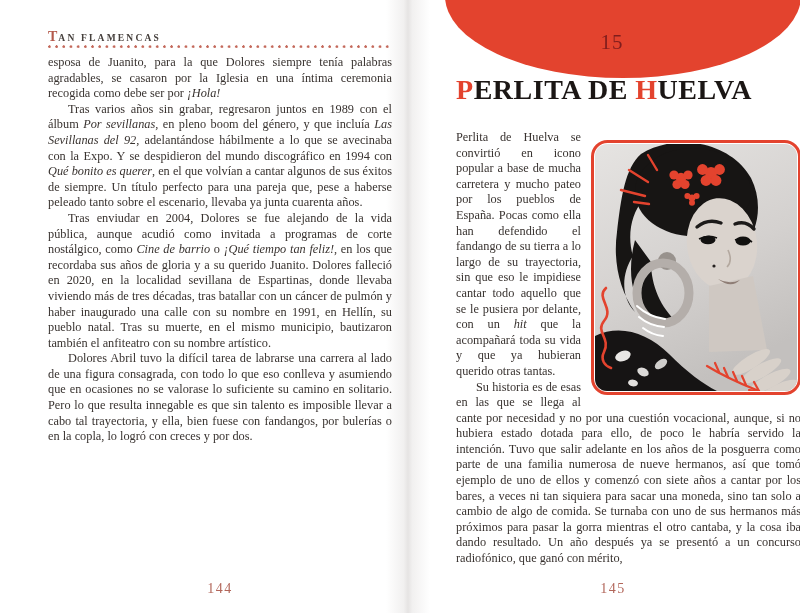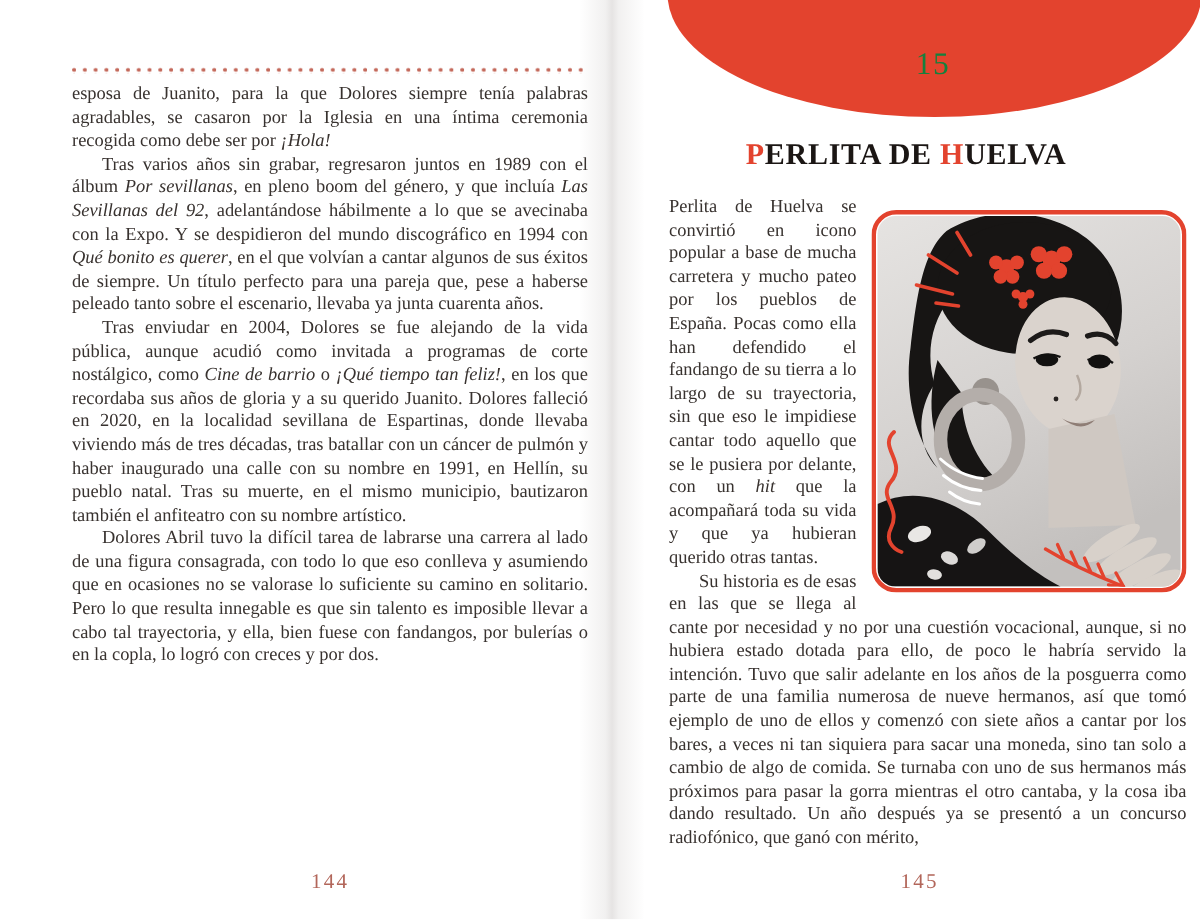--- a/index.html
+++ b/index.html
@@ -46,46 +46,49 @@
   }
   .pn-left{left:48px;width:344px;}
   .pn-right{left:27px;width:356px;}
 
   
   .chapter-circle{
     position:absolute;left:37px;top:-86px;width:356px;height:164px;
     background:var(--red);border-radius:50%;
   }
   .chapter-number{
-    position:absolute;left:36px;top:30px;width:356px;text-align:center;
-    color:#15803d;font-size:21px;letter-spacing:1px;
+    position:absolute;left:26px;top:30px;width:356px;text-align:center;
+    color:#7f1d1d;font-size:21px;letter-spacing:1px;
   }
   .chapter-title{
-    position:absolute;left:196px;top:92px;transform:translateX(-50%);
-    margin:0;font-size:20px;font-weight:bold;color:var(--title-ink);
+    position:absolute;left:196px;top:74px;transform:translateX(-50%);
+    margin:0;font-size:28px;font-weight:bold;color:var(--title-ink);
     letter-spacing:0.5px;white-space:nowrap;
   }
-  .right-body{position:absolute;left:38px;top:130px;width:345px;}
+  .right-body{position:absolute;left:48px;top:130px;width:345px;}
   .photo-wrap{
     float:right;width:210px;height:255px;margin:10px 0 10px 10px;
   }
   .photo-wrap svg{display:block;}
 
   .gutter-shadow{
     position:absolute;left:386px;top:0;width:44px;height:613px;pointer-events:none;
     background:linear-gradient(90deg, rgba(0,0,0,0) 0%, rgba(60,45,40,0.07) 40%,
       rgba(60,45,40,0.13) 50%, rgba(60,45,40,0.07) 60%, rgba(0,0,0,0) 100%);
   }
 </style>
 </head>
 <body>
 
 <div class="spread">
 
   <div class="page page-left">
+    <div class="running-head">
+      <span class="rh-lead">T</span><span class="rh-rest">AN FLAMENCAS</span>
+    </div>
     <div class="dotted-rule"></div>
     <div class="body-text left-body">
         <p class="para"><span>esposa de Juanito, para la que Dolores siempre tenía palabras agradables, se casaron por la Iglesia en una íntima ceremonia recogida como debe ser por </span><span class="it">¡Hola!</span></p>
         <p class="para indent"><span>Tras varios años sin grabar, regresaron juntos en 1989 con el álbum </span><span class="it">Por sevillanas</span><span>, en pleno boom del género, y que incluía </span><span class="it">Las Sevillanas del 92</span><span>, adelantándose hábilmente a lo que se avecinaba con la Expo. Y se despidieron del mundo discográfico en 1994 con </span><span class="it">Qué bonito es querer</span><span>, en el que volvían a cantar algunos de sus éxitos de siempre. Un título perfecto para una pareja que, pese a haberse peleado tanto sobre el escenario, llevaba ya junta cuarenta años.</span></p>
         <p class="para indent"><span>Tras enviudar en 2004, Dolores se fue alejando de la vida pública, aunque acudió como invitada a programas de corte nostálgico, como </span><span class="it">Cine de barrio</span><span> o </span><span class="it">¡Qué tiempo tan feliz!</span><span>, en los que recordaba sus años de gloria y a su querido Juanito. Dolores falleció en 2020, en la localidad sevillana de Espartinas, donde llevaba viviendo más de tres décadas, tras batallar con un cáncer de pulmón y haber inaugurado una calle con su nombre en 1991, en Hellín, su pueblo natal. Tras su muerte, en el mismo municipio, bautizaron también el anfiteatro con su nombre artístico.</span></p>
         <p class="para indent"><span>Dolores Abril tuvo la difícil tarea de labrarse una carrera al lado de una figura consagrada, con todo lo que eso conlleva y asumiendo que en ocasiones no se valorase lo suficiente su camino en solitario. Pero lo que resulta innegable es que sin talento es imposible llevar a cabo tal trayectoria, y ella, bien fuese con fandangos, por bulerías o en la copla, lo logró con creces y por dos.</span></p>
       </div>
     <div class="page-number pn-left">144</div>
   </div>
 

